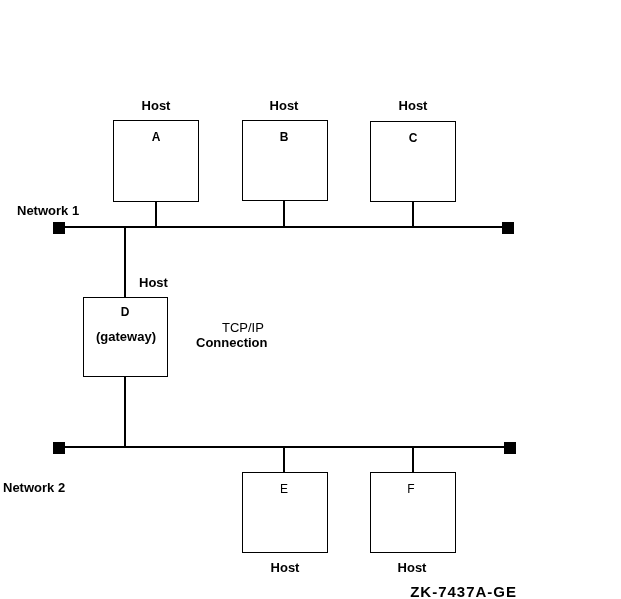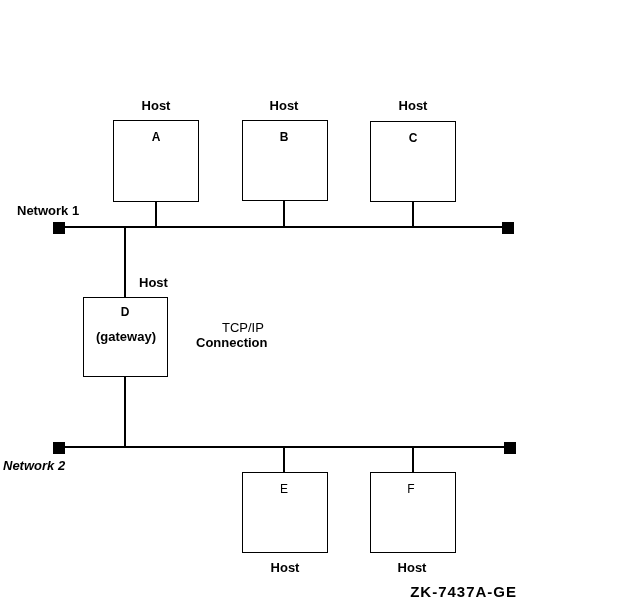--- a/index.html
+++ b/index.html
@@ -25,21 +25,21 @@
 <div class="canvas">
 
   <div class="hline" style="left:59px; top:226px; width:450px;"></div>
   <div class="sq" style="left:53px;  top:222px;"></div>
   <div class="sq" style="left:502px; top:222px;"></div>
   <div class="lbl" style="left:2px; top:204px;padding-left:15px;">Network 1</div>
 
   <div class="hline" style="left:58px; top:446px; width:452px;"></div>
   <div class="sq" style="left:53px;  top:442px;"></div>
   <div class="sq" style="left:504px; top:442px;"></div>
-  <div class="lbl" style="left:3px; top:459px;font-style:italic;">Network 2</div>
+  <div class="lbl" style="left:3px; top:481px;">Network 2</div>
 
   <div class="lbl ctr" style="left:156px; top:99px;">Host</div>
   <div class="vline" style="left:155px; top:202px; height:25px;"></div>
   <div class="box" style="left:113px; top:120px; width:84px; height:80px;"></div>
   <div class="letter" style="left:156px; top:130px;">A</div>
 
   <div class="lbl ctr" style="left:284px; top:99px;">Host</div>
   <div class="vline" style="left:283px; top:201px; height:26px;"></div>
   <div class="box" style="left:242px; top:120px; width:84px; height:79px;"></div>
   <div class="letter" style="left:284px; top:130px;">B</div>

